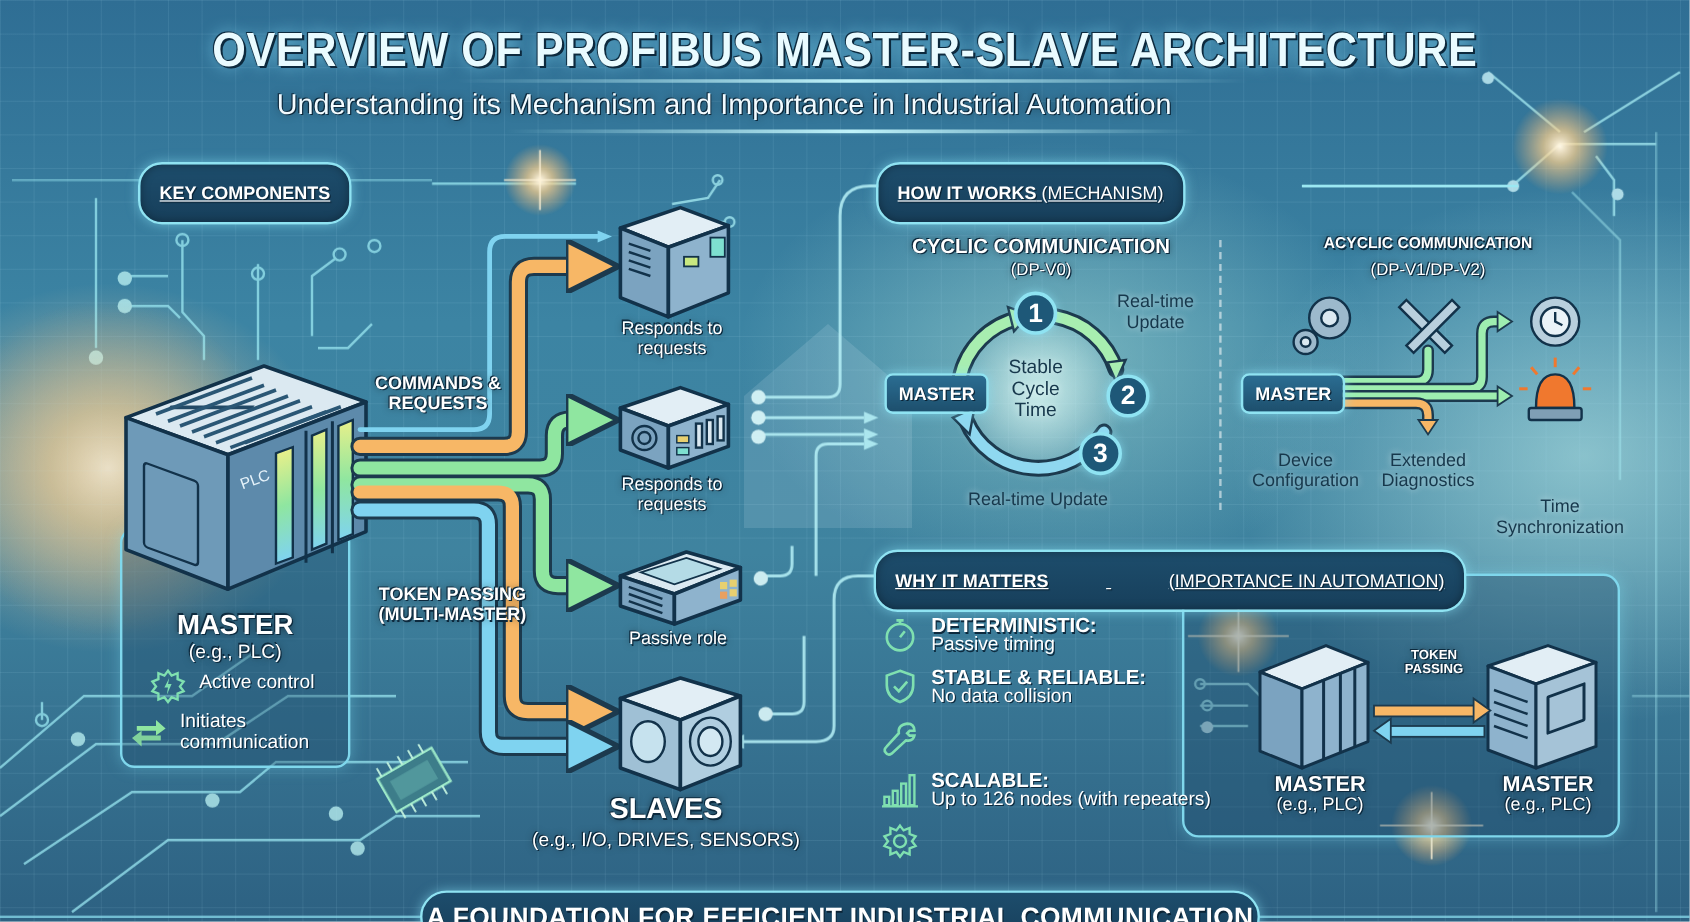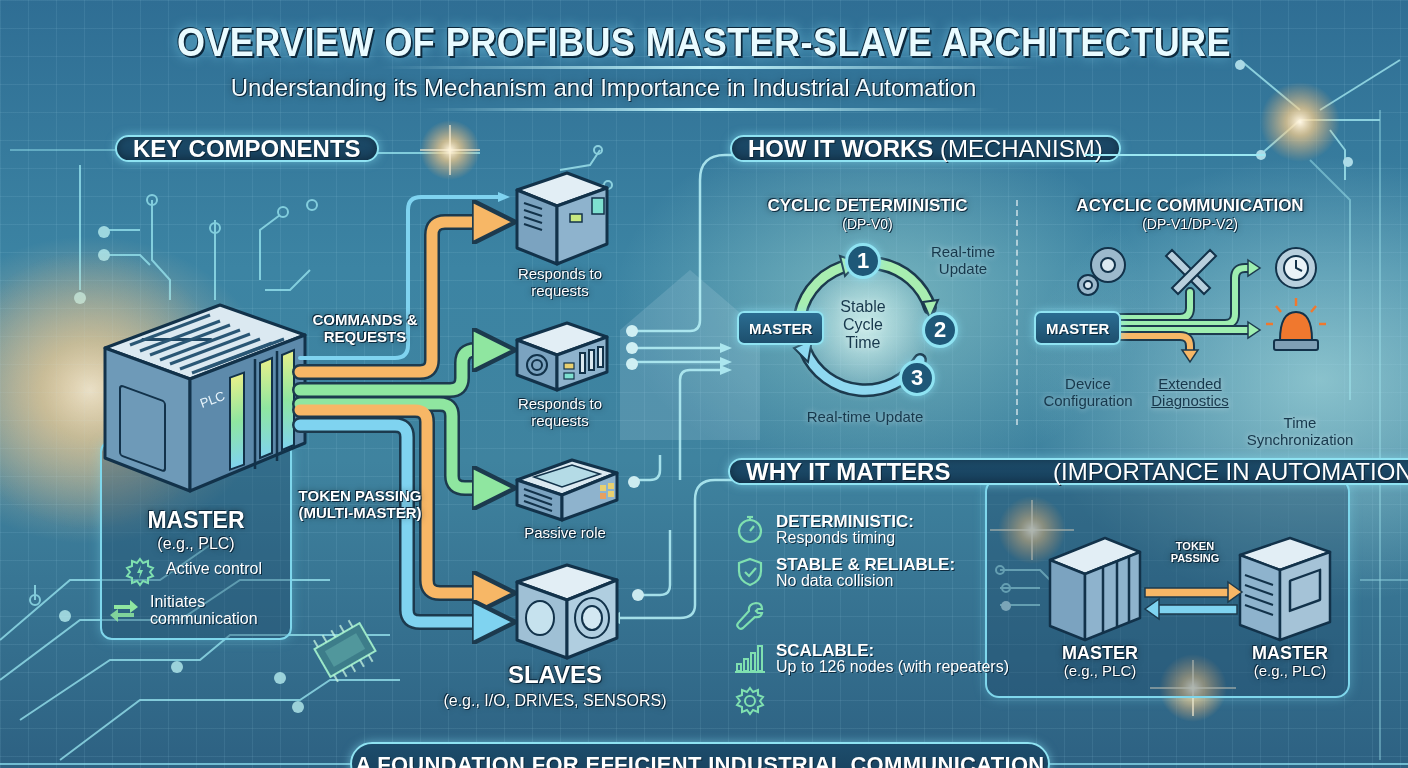--- a/index.html
+++ b/index.html
@@ -33,27 +33,28 @@
   }
   .subtitle {
     position: absolute; left: 0; width: 1207px; top: 74px;
     text-align: center; font-size: 24px; color: #f2fbff;
     text-shadow: 1px 1px 0 #0d2a3e, -1px -1px 0 #0d2a3e, 0 0 8px rgba(0,0,0,0.4);
   }
   .glowline { position: absolute; height: 3px; border-radius: 2px;
     background: linear-gradient(90deg, rgba(140,240,255,0), rgba(200,250,255,0.95), rgba(140,240,255,0)); }
 
   .pill {
-    position: absolute; height: 27px; border-radius: 20px;
+    position: absolute; height: 52px; border-radius: 20px;
     border: 2px solid #8fe3f2;
     background: linear-gradient(180deg, #1d4d6c, #173f5b);
     box-shadow: 0 0 10px rgba(140,230,250,0.55), inset 0 0 8px rgba(0,0,0,0.35);
     display: flex; align-items: center; padding: 0 16px;
-    font-size: 24px; font-weight: 700; white-space: nowrap;
+    font-size: 15px; font-weight: 700; white-space: nowrap;
     text-shadow: 1px 1px 0 #0b2436;
+    text-decoration: underline;
   }
   .pill .light { font-weight: 400; }
 
   .panel {
     position: absolute; border: 2px solid #7fd7ec; border-radius: 14px;
     background: rgba(28,70,100,0.35);
     box-shadow: 0 0 12px rgba(130,225,245,0.35);
   }
 
   .lbl { position: absolute; text-align: center; line-height: 1.12; text-shadow: 1px 1px 0 #0d2a3e, -1px -1px 0 #0d2a3e, 0 0 6px rgba(0,0,0,0.5); }
@@ -319,21 +320,21 @@
     <path d="M300,404 L440,404 Q452,404 452,416 L452,476 Q452,488 465,488 L488,488" stroke="#8fe6a0" stroke-width="11" marker-end="url(#mg)"></path>
     <path d="M300,410 L415,410 Q427,410 427,422 L427,580 Q427,593 440,593 L488,593" stroke="#f7b766" stroke-width="11" marker-end="url(#mo)"></path>
     <path d="M300,425 L395,425 Q407,425 407,437 L407,610 Q407,622 420,622 L488,622" stroke="#7fd3f0" stroke-width="11" marker-end="url(#mb)"></path>
 
     <path d="M300,358 L395,358 Q408,358 408,345 L408,210 Q408,197 421,197 L500,197" stroke="#7fd3f0" stroke-width="4"></path>
     <polygon points="498,192 510,197 498,202" fill="#7fd3f0"></polygon>
   </g>
 </svg>
 
 <div class="lbl bold" style="left:305px;top:312px;width:120px;font-size:15px;">COMMANDS &amp; REQUESTS</div>
-<div class="lbl bold" style="left:290px;top:488px;width:140px;font-size:15px;">TOKEN PASSING (MULTI-MASTER)</div>
+<div class="lbl bold" style="left:307px;top:488px;width:140px;font-size:15px;">TOKEN PASSING (MULTI-MASTER)</div>
 
 <svg style="position:absolute;left:512px;top:168px;" width="100" height="100">
   <g stroke="#12324a" stroke-width="3" stroke-linejoin="round">
     <polygon points="5,22 55,5 95,20 45,38" fill="#e2eef5"></polygon>
     <polygon points="5,22 45,38 45,96 5,80" fill="#7ba3c0"></polygon>
     <polygon points="45,38 95,20 95,76 45,96" fill="#8eb3cd"></polygon>
   </g>
   <g stroke="#12324a" stroke-width="2">
       <line x1="12" y1="35" x2="30" y2="41"></line>
       <line x1="12" y1="42" x2="30" y2="48"></line>
@@ -394,21 +395,21 @@
 </svg>
 
 <div class="lbl bold" style="left:470px;top:662px;width:170px;font-size:24px;">SLAVES</div>
 <div class="lbl" style="left:420px;top:692px;width:270px;font-size:16px;">(e.g., I/O, DRIVES, SENSORS)</div>
 
 <div class="pill" style="left:730px;top:135px;">
   <span>HOW IT WORKS</span>&nbsp;<span class="light">(MECHANISM)</span>
 </div>
 <div style="position:absolute;left:1085px;top:154px;width:180px;height:2px;background:#9be8f2;"></div>
 
-<div class="lbl bold" style="left:735px;top:196px;width:265px;font-size:17px;">CYCLIC DETERMINISTIC</div>
+<div class="lbl bold" style="left:735px;top:196px;width:265px;font-size:17px;">CYCLIC COMMUNICATION</div>
 <div class="lbl" style="left:735px;top:217px;width:265px;font-size:14px;">(DP-V0)</div>
 
 <svg style="position:absolute;left:760px;top:240px;" width="220" height="180">
   <defs>
     <radialGradient id="cg" cx="50%" cy="50%" r="50%">
         <stop offset="0%" stop-color="#e6fff8" stop-opacity="0.75"></stop>
         <stop offset="100%" stop-color="#e6fff8" stop-opacity="0"></stop>
       </radialGradient>
   </defs>
   <circle cx="105" cy="88" r="75" fill="url(#cg)"></circle>
@@ -427,21 +428,21 @@
 <div class="master-box" style="left:737px;top:311px;">MASTER</div>
 <div class="num" style="left:845px;top:243px;">1</div>
 <div class="num" style="left:922px;top:312px;">2</div>
 <div class="num" style="left:899px;top:360px;">3</div>
 <div class="lbl dark" style="left:828px;top:298px;width:70px;font-size:16px;">Stable Cycle Time</div>
 <div class="lbl dark" style="left:918px;top:244px;width:90px;font-size:15px;">Real-time Update</div>
 <div class="lbl dark" style="left:790px;top:409px;width:150px;font-size:15px;">Real-time Update</div>
 
 <div style="position:absolute;left:1016px;top:200px;height:225px;border-left:2px dashed rgba(255,255,255,0.55);"></div>
 
-<div class="lbl bold" style="left:1050px;top:196px;width:280px;font-size:17px;text-align:center;">ACYCLIC COMMUNICATION</div>
+<div class="lbl bold" style="left:1050px;top:196px;width:280px;font-size:13px;text-align:center;">ACYCLIC COMMUNICATION</div>
 <div class="lbl" style="left:1050px;top:217px;width:280px;font-size:14px;">(DP-V1/DP-V2)</div>
 
 <svg style="position:absolute;left:1030px;top:240px;" width="340" height="140">
 
   <g fill="#9cb9cc" stroke="#12324a" stroke-width="2">
     <circle cx="78" cy="25" r="17"></circle>
       <circle cx="78" cy="25" r="7" fill="#dbe9f1"></circle>
     <circle cx="58" cy="45" r="10"></circle>
       <circle cx="58" cy="45" r="4" fill="#dbe9f1"></circle>
   </g>
@@ -478,40 +479,40 @@
     <path d="M80,90 L220,90" stroke="#9eeeb0" stroke-width="6"></path>
     <path d="M80,96 L150,96 Q160,96 160,106 L160,112" stroke="#1c3a4e" stroke-width="10"></path>
     <path d="M80,96 L150,96 Q160,96 160,106 L160,112" stroke="#f7b766" stroke-width="6"></path>
   </g>
   <polygon points="218,20 230,28 218,36" fill="#9eeeb0" stroke="#1c3a4e" stroke-width="1.5"></polygon>
   <polygon points="218,82 230,90 218,98" fill="#9eeeb0" stroke="#1c3a4e" stroke-width="1.5"></polygon>
   <polygon points="152,110 168,110 160,122" fill="#f7b766" stroke="#1c3a4e" stroke-width="1.5"></polygon>
 </svg>
 <div class="master-box" style="left:1034px;top:311px;">MASTER</div>
 <div class="lbl dark" style="left:1038px;top:376px;width:100px;font-size:15px;">Device Configuration</div>
-<div class="lbl dark" style="left:1140px;top:376px;width:100px;font-size:15px;text-decoration:underline;">Extended Diagnostics</div>
+<div class="lbl dark" style="left:1140px;top:376px;width:100px;font-size:15px;">Extended Diagnostics</div>
 <div class="lbl dark" style="left:1240px;top:376px;width:120px;font-size:15px;margin-top:39px;">Time Synchronization</div>
 
 <div class="panel" style="left:985px;top:478px;width:365px;height:220px;"></div>
 <div class="pill" style="left:728px;top:458px;gap:48px;">
   <span>WHY IT MATTERS</span>&nbsp;<span class="light">(IMPORTANCE IN AUTOMATION)</span>
 </div>
 
 <div class="row" style="left:734px;top:513px;">
   <svg class="ico" viewBox="0 0 32 32">
     <g fill="none" stroke="#7fe0b0" stroke-width="2.2">
         <circle cx="16" cy="18" r="11"></circle>
         <line x1="13" y1="4" x2="19" y2="4"></line>
         <line x1="16" y1="4" x2="16" y2="7"></line>
         <line x1="16" y1="18" x2="20" y2="13"></line>
       </g>
   </svg>
   <div>
       <div class="t1">DETERMINISTIC:</div>
-      <div class="t2">Responds timing</div>
+      <div class="t2">Passive timing</div>
     </div>
 </div>
 <div class="row" style="left:734px;top:556px;">
   <svg class="ico" viewBox="0 0 32 32">
     <g fill="none" stroke="#7fe0b0" stroke-width="2.2">
         <path d="M16 3 L27 7 L27 15 Q27 25 16 29 Q5 25 5 15 L5 7 Z"></path>
         <path d="M11 16 L15 20 L22 12"></path>
       </g>
   </svg>
   <div>

